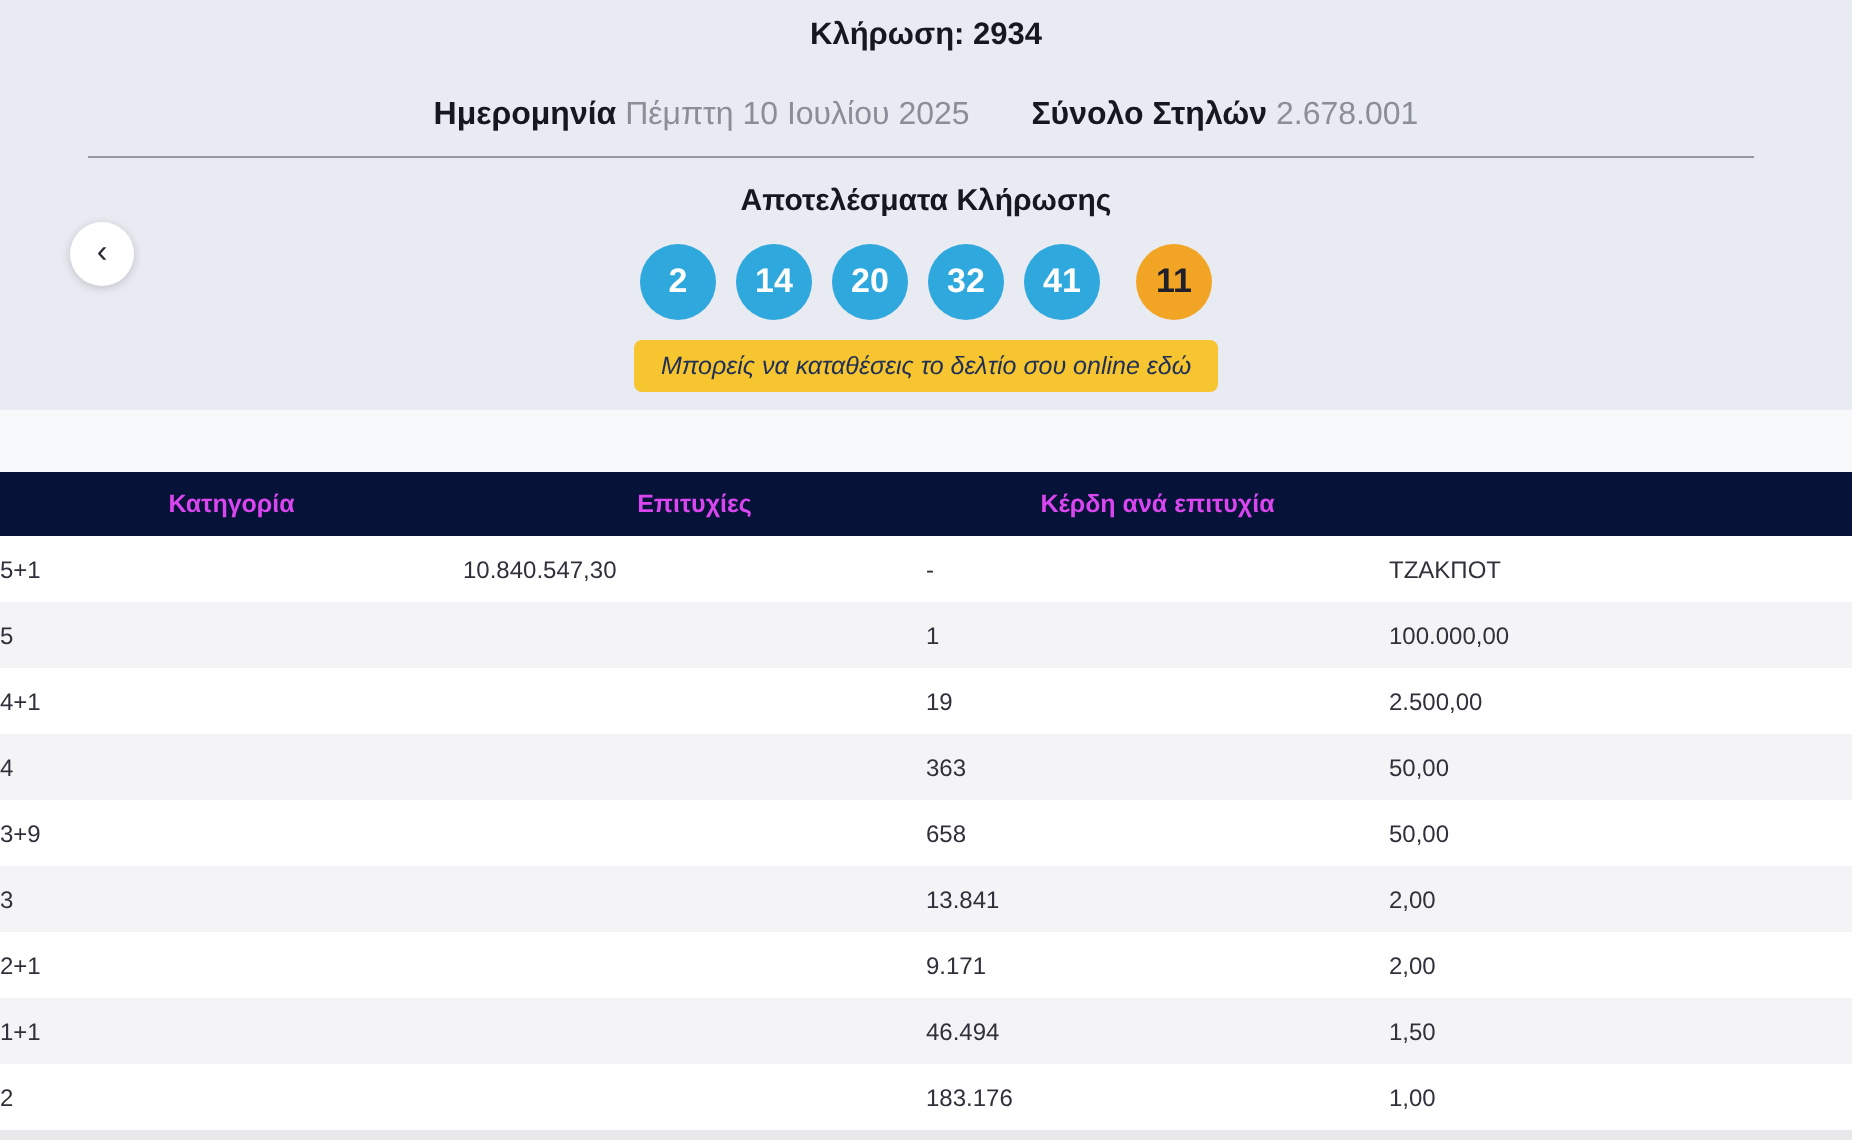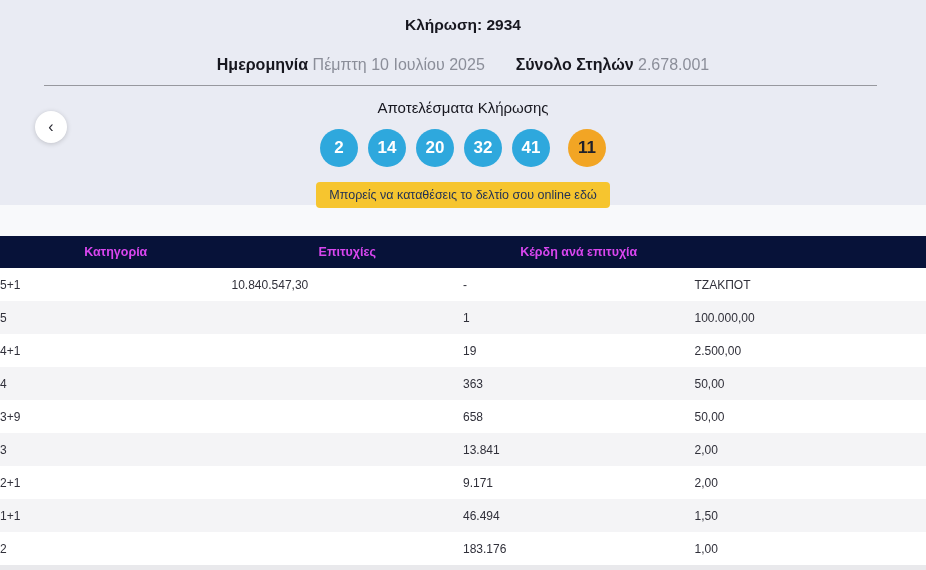--- a/index.html
+++ b/index.html
@@ -24,69 +24,70 @@
   }
 
   
   .draw-section{
     height:205px;
     background:var(--bg-top);
     position:relative;
     text-align:center;
   }
   .draw-title{
-    padding-top:16px;
+    padding-top:9px;
     font-size:15.5px;
     font-weight:bold;
     color:var(--text-dark);
   }
   .draw-meta{
     margin-top:22px;
     font-size:16px;
     color:var(--text-gray);
   }
   .draw-meta b{color:var(--text-dark);font-weight:bold;}
   .meta-gap{display:inline-block;width:22px;}
   .divider{
     margin:11px 49px 0 44px;
     border-top:1px solid #97989e;
   }
   .results-heading{
     margin-top:13px;
     font-size:15px;
-    font-weight:normal;
+    font-weight:bold;
     color:var(--text-dark);
   }
   .balls-row{
     margin-top:13px;
     display:flex;
     justify-content:center;
     align-items:center;
     gap:10px;
     height:38px;
   }
   .ball{
     width:38px;height:38px;
     border-radius:50%;
     display:flex;align-items:center;justify-content:center;
     font-size:17px;font-weight:bold;
   }
   .ball.blue{background:var(--ball-blue);color:#fff;}
   .ball.bonus{background:var(--ball-orange);color:#20202a;margin-left:8px;}
   .cta-button{
     display:inline-block;
-    margin-top:15px;
+    margin-top:10px;
     background:var(--btn-yellow);
     color:var(--btn-text);
     font-size:12.5px;
     padding:6px 13px;
     border-radius:4px;
     border:none;
     cursor:pointer;
     font-family:inherit;
+    font-style:italic;
   }
   .prev-button{
     position:absolute;
     left:35px;top:111px;
     width:32px;height:32px;
     border-radius:50%;
     background:#fff;
     border:none;
     box-shadow:0 1px 5px rgba(0,0,0,0.18);
     cursor:pointer;

